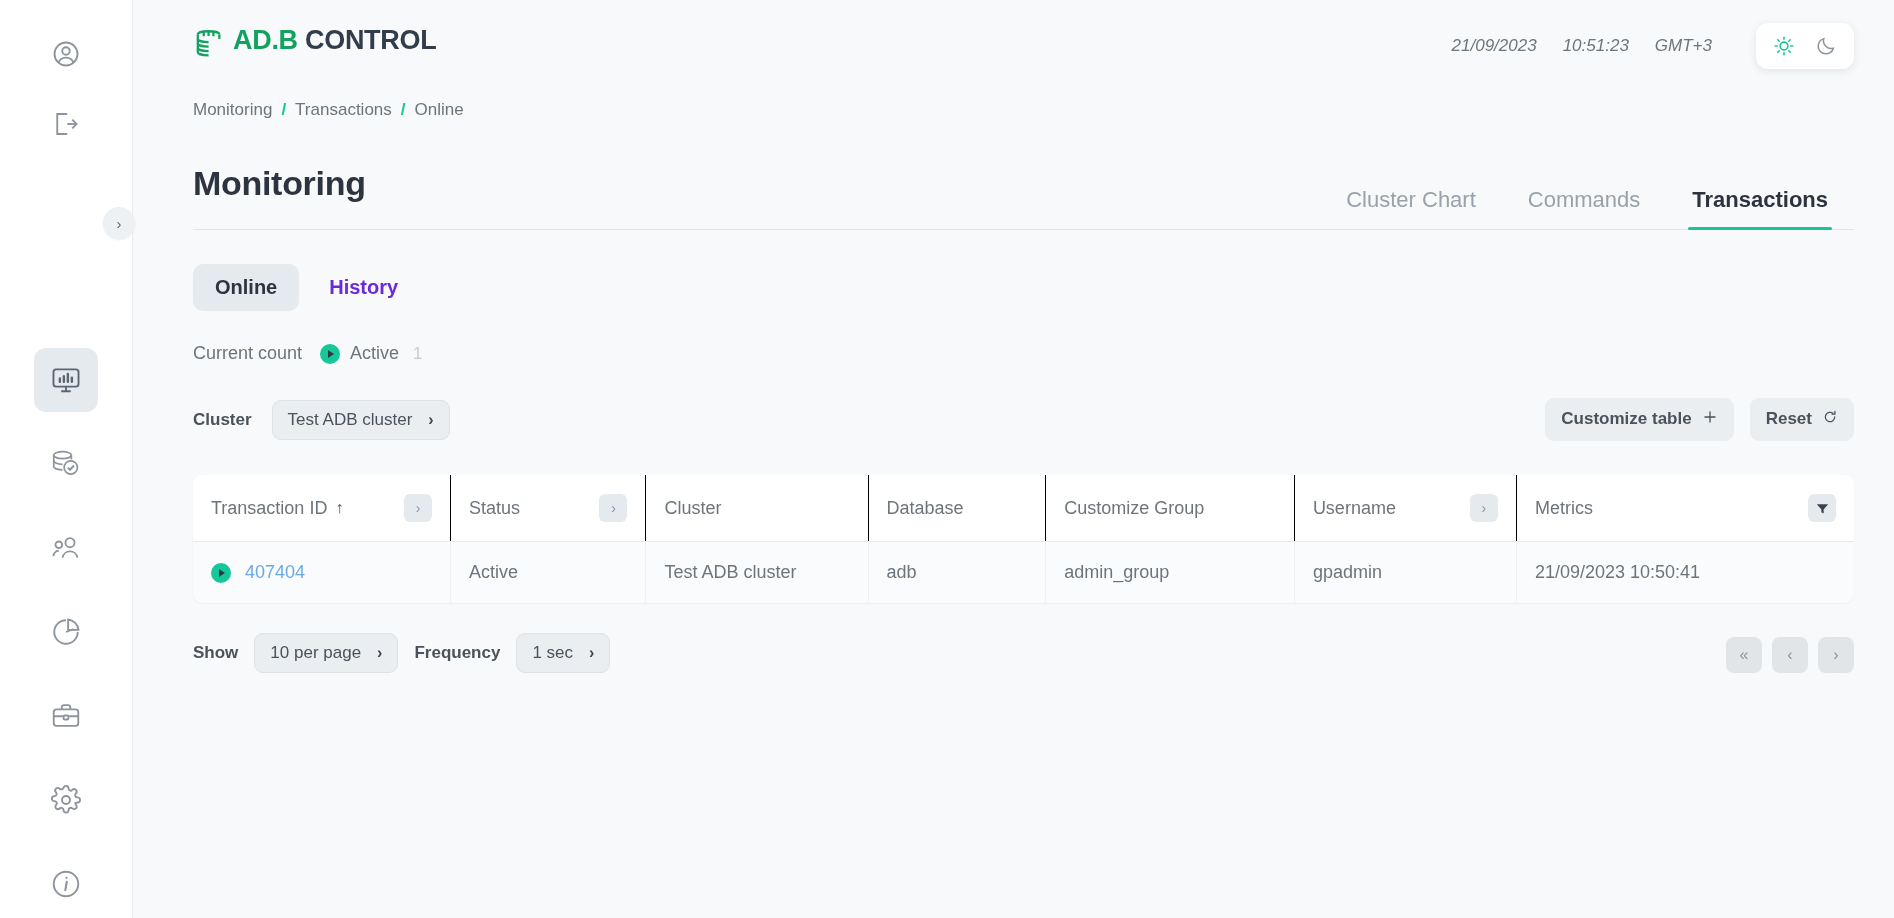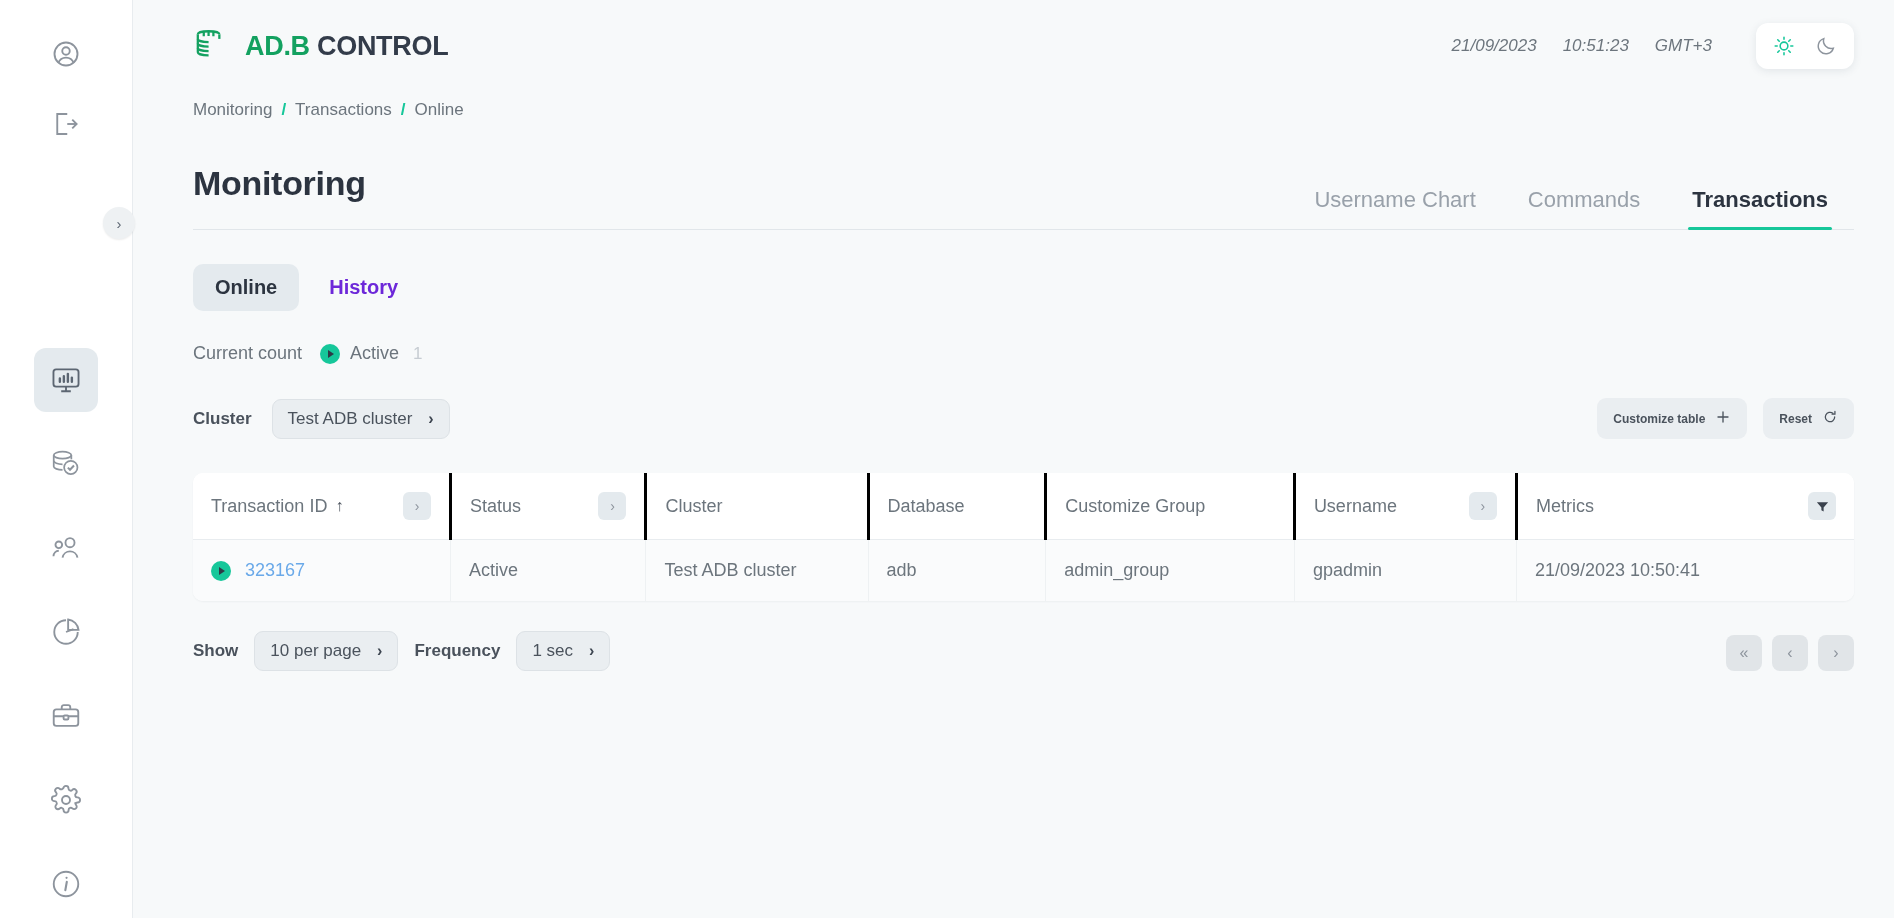--- a/index.html
+++ b/index.html
@@ -50,21 +50,21 @@
     overflow: hidden;
   }
   .content { padding: 0 40px 0 60px; }
 
   
   .topbar {
     height: 92px;
     display: flex; align-items: center; justify-content: space-between;
     padding: 0 40px 0 60px;
   }
-  .logo { display: flex; align-items: center; gap: 16px; }
+  .logo { display: flex; gap: 4px; }
   .logo-mark { margin-right: 2px; display: block; }
   .logo-text { font-size: 27px; font-weight: 700; letter-spacing: -0.3px; line-height: 1; }
   .logo-text .t1 { color: #13a160; }
   .logo-text .t3 { color: #333c4a; }
 
   .topright { display: flex; align-items: center; gap: 26px; font-style: italic; }
   .dt { color: #6c757d; font-size: 17px; }
   .theme-toggle {
     margin-left: 18px;
     background: #ffffff;
@@ -116,30 +116,30 @@
   .filter-label { font-size: 17px; font-weight: 700; color: #4a525c; }
   .select {
     background: #eaeef1; border: 1px solid #dde2e6; border-radius: 9px;
     padding: 9px 15px; font-size: 17px; color: #4a525c;
     display: flex; align-items: center; gap: 16px; cursor: pointer;
   }
   .select .chev { color: #3d4550; font-weight: 700; font-size: 16px; }
   .filter-right { display: flex; align-items: center; gap: 16px; }
   .ghost-btn {
     background: #eaeef1; border: none; border-radius: 9px;
-    padding: 11px 16px; font-size: 12px; font-weight: 700; color: #4a525c;
-    display: flex; align-items: center; gap: 10px; cursor: pointer;
+    padding: 11px 16px; font-size: 17px; font-weight: 700; color: #4a525c;
+    display: flex; align-items: flex-start; gap: 10px; cursor: pointer;
   }
 
   
   .table-wrap { margin-top: 34px; background: #ffffff; border-radius: 10px; overflow: hidden; box-shadow: 0 1px 2px rgba(40,60,80,.05); }
   table { width: 100%; border-collapse: collapse; table-layout: fixed; }
   thead th {
     text-align: left; font-weight: 400; font-size: 18px; color: #6c757d;
-    padding: 19px 18px; border-right: 3px solid #000000; border-bottom: 1px solid #e8ecef;
+    padding: 19px 18px; border-right: 1px solid #000000; border-bottom: 1px solid #e8ecef;
     background: #ffffff; vertical-align: middle;
   }
   thead th:last-child { border-right: none; }
   .th-inner { display: flex; align-items: center; justify-content: space-between; gap: 10px; }
   .th-label { display: flex; align-items: center; gap: 8px; white-space: nowrap; overflow: hidden; text-overflow: ellipsis; }
   .sort-arrow { color: #4a525c; font-size: 16px; }
   .th-btn {
     width: 28px; height: 28px; border-radius: 6px; background: #e4eaee;
     display: flex; align-items: center; justify-content: center;
     color: #8d949d; font-size: 14px; cursor: pointer; flex: 0 0 28px;
@@ -317,21 +317,21 @@
         <span class="crumb">Monitoring</span>
         <span class="sep">/</span>
         <span class="crumb">Transactions</span>
         <span class="sep">/</span>
         <span class="crumb">Online</span>
       </div>
 
       <div class="title-row">
         <div class="page-title">Monitoring</div>
         <div class="tabs">
-          <div class="tab">Username Chart</div>
+          <div class="tab">Cluster Chart</div>
           <div class="tab">Commands</div>
           <div class="tab active">Transactions</div>
         </div>
       </div>
 
       <div class="subtabs">
         <div class="subtab active">Online</div>
         <div class="subtab">History</div>
       </div>
 
@@ -432,21 +432,21 @@
                   </span>
                 </div>
               </th>
             </tr>
           </thead>
           <tbody>
             <tr>
               <td>
                 <span class="id-cell">
                   <span class="play-dot"></span>
-                  <span class="id-link">323167</span>
+                  <span class="id-link">407404</span>
                 </span>
               </td>
               <td>Active</td>
               <td>Test ADB cluster</td>
               <td>adb</td>
               <td>admin_group</td>
               <td>gpadmin</td>
               <td>21/09/2023 10:50:41</td>
             </tr>
           </tbody>

